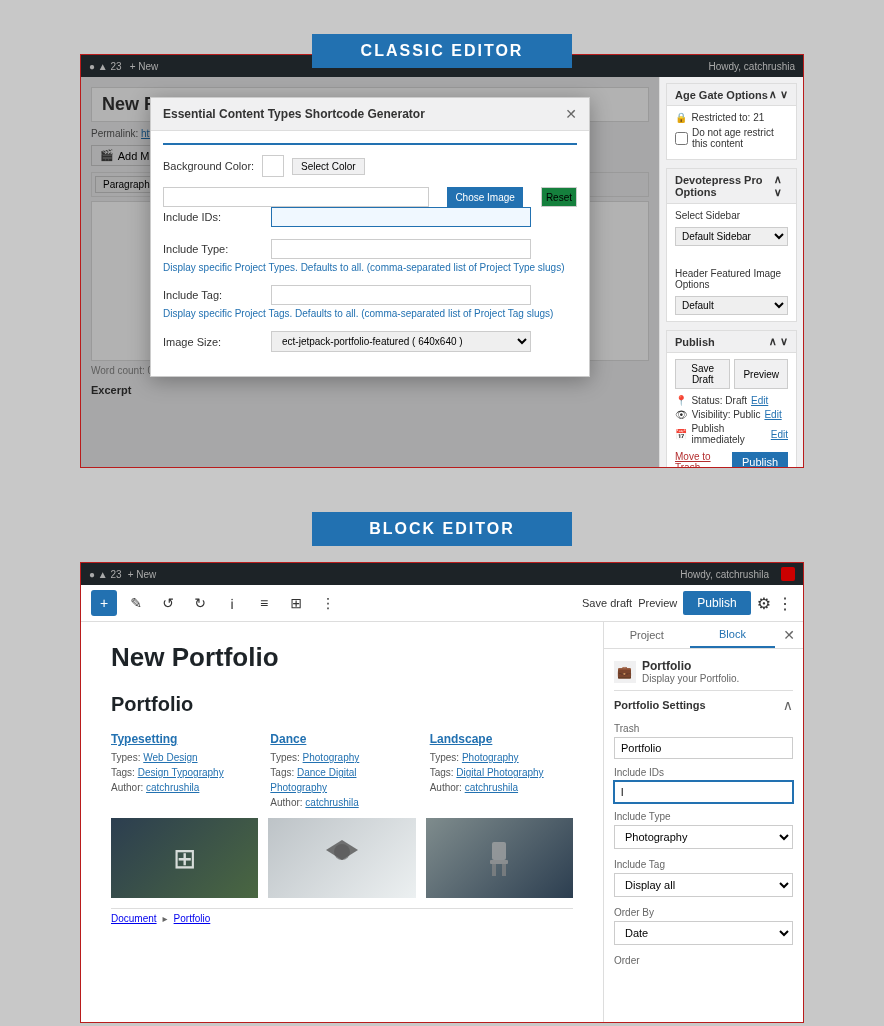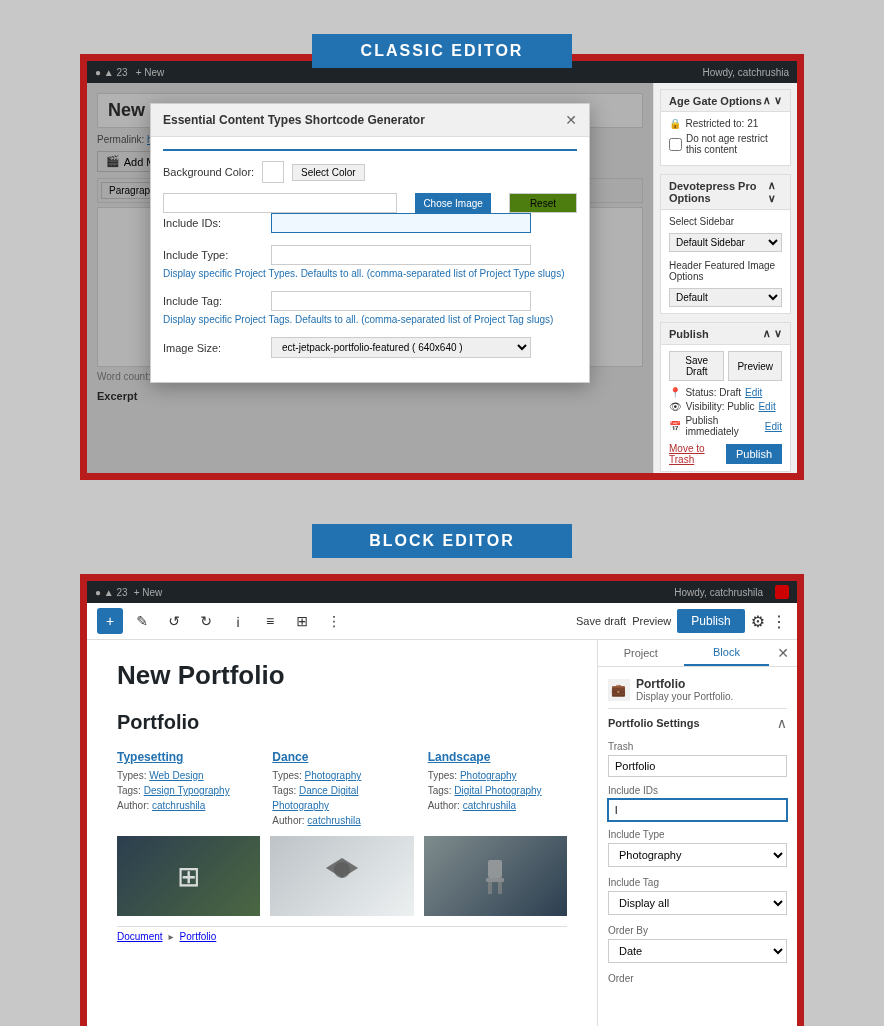--- a/index.html
+++ b/index.html
@@ -27,21 +27,21 @@
       padding: 8px 20px;
       margin: 0 auto 0;
       display: block;
       position: relative;
       z-index: 10;
       width: 260px;
       top: 14px;
     }
 
     .editor-frame {
-      border: 7px solid #b91c1c;
+      border: 1px solid #b91c1c;
       background: #f0f0f1;
       position: relative;
       overflow: hidden;
     }
 
     
     .classic-editor {
       margin: 0 40px 20px;
     }
 
@@ -347,23 +347,23 @@
     .choose-image-btn {
       background: #2271b1;
       color: white;
       border: none;
       padding: 3px 8px;
       font-size: 10px;
       cursor: pointer;
     }
 
     .reset-btn {
-      background: #4d7c0f;
-      border: 1px solid #ccc;
-      padding: 3px 20px;
+      background: #15803d;
+      border: 1px solid #ccc;
+      padding: 3px 4px;
       font-size: 10px;
       cursor: pointer;
     }
 
     .image-size-select {
       border: 1px solid #ccc;
       padding: 3px 6px;
       font-size: 10px;
       width: 260px;
     }
@@ -772,21 +772,21 @@
         <div class="sidebar-box">
           <div class="sidebar-box-header">
             <span>Devotepress Pro Options</span>
             <span>∧ ∨</span>
           </div>
           <div class="sidebar-box-body">
             <div style="font-size:10px;margin-bottom:3px;">Select Sidebar</div>
             <select class="sidebar-select">
               <option>Default Sidebar</option>
             </select>
-            <div style="font-size:10px;margin-top:8px;margin-bottom:3px;">Header Featured Image Options</div>
+            <div style="font-size:10px;margin-top:22px;margin-bottom:3px;">Header Featured Image Options</div>
             <select class="sidebar-select">
               <option>Default</option>
             </select>
           </div>
         </div>
 
         <div class="sidebar-box">
           <div class="sidebar-box-header">
             <span>Publish</span>
             <span>∧ ∨</span>

